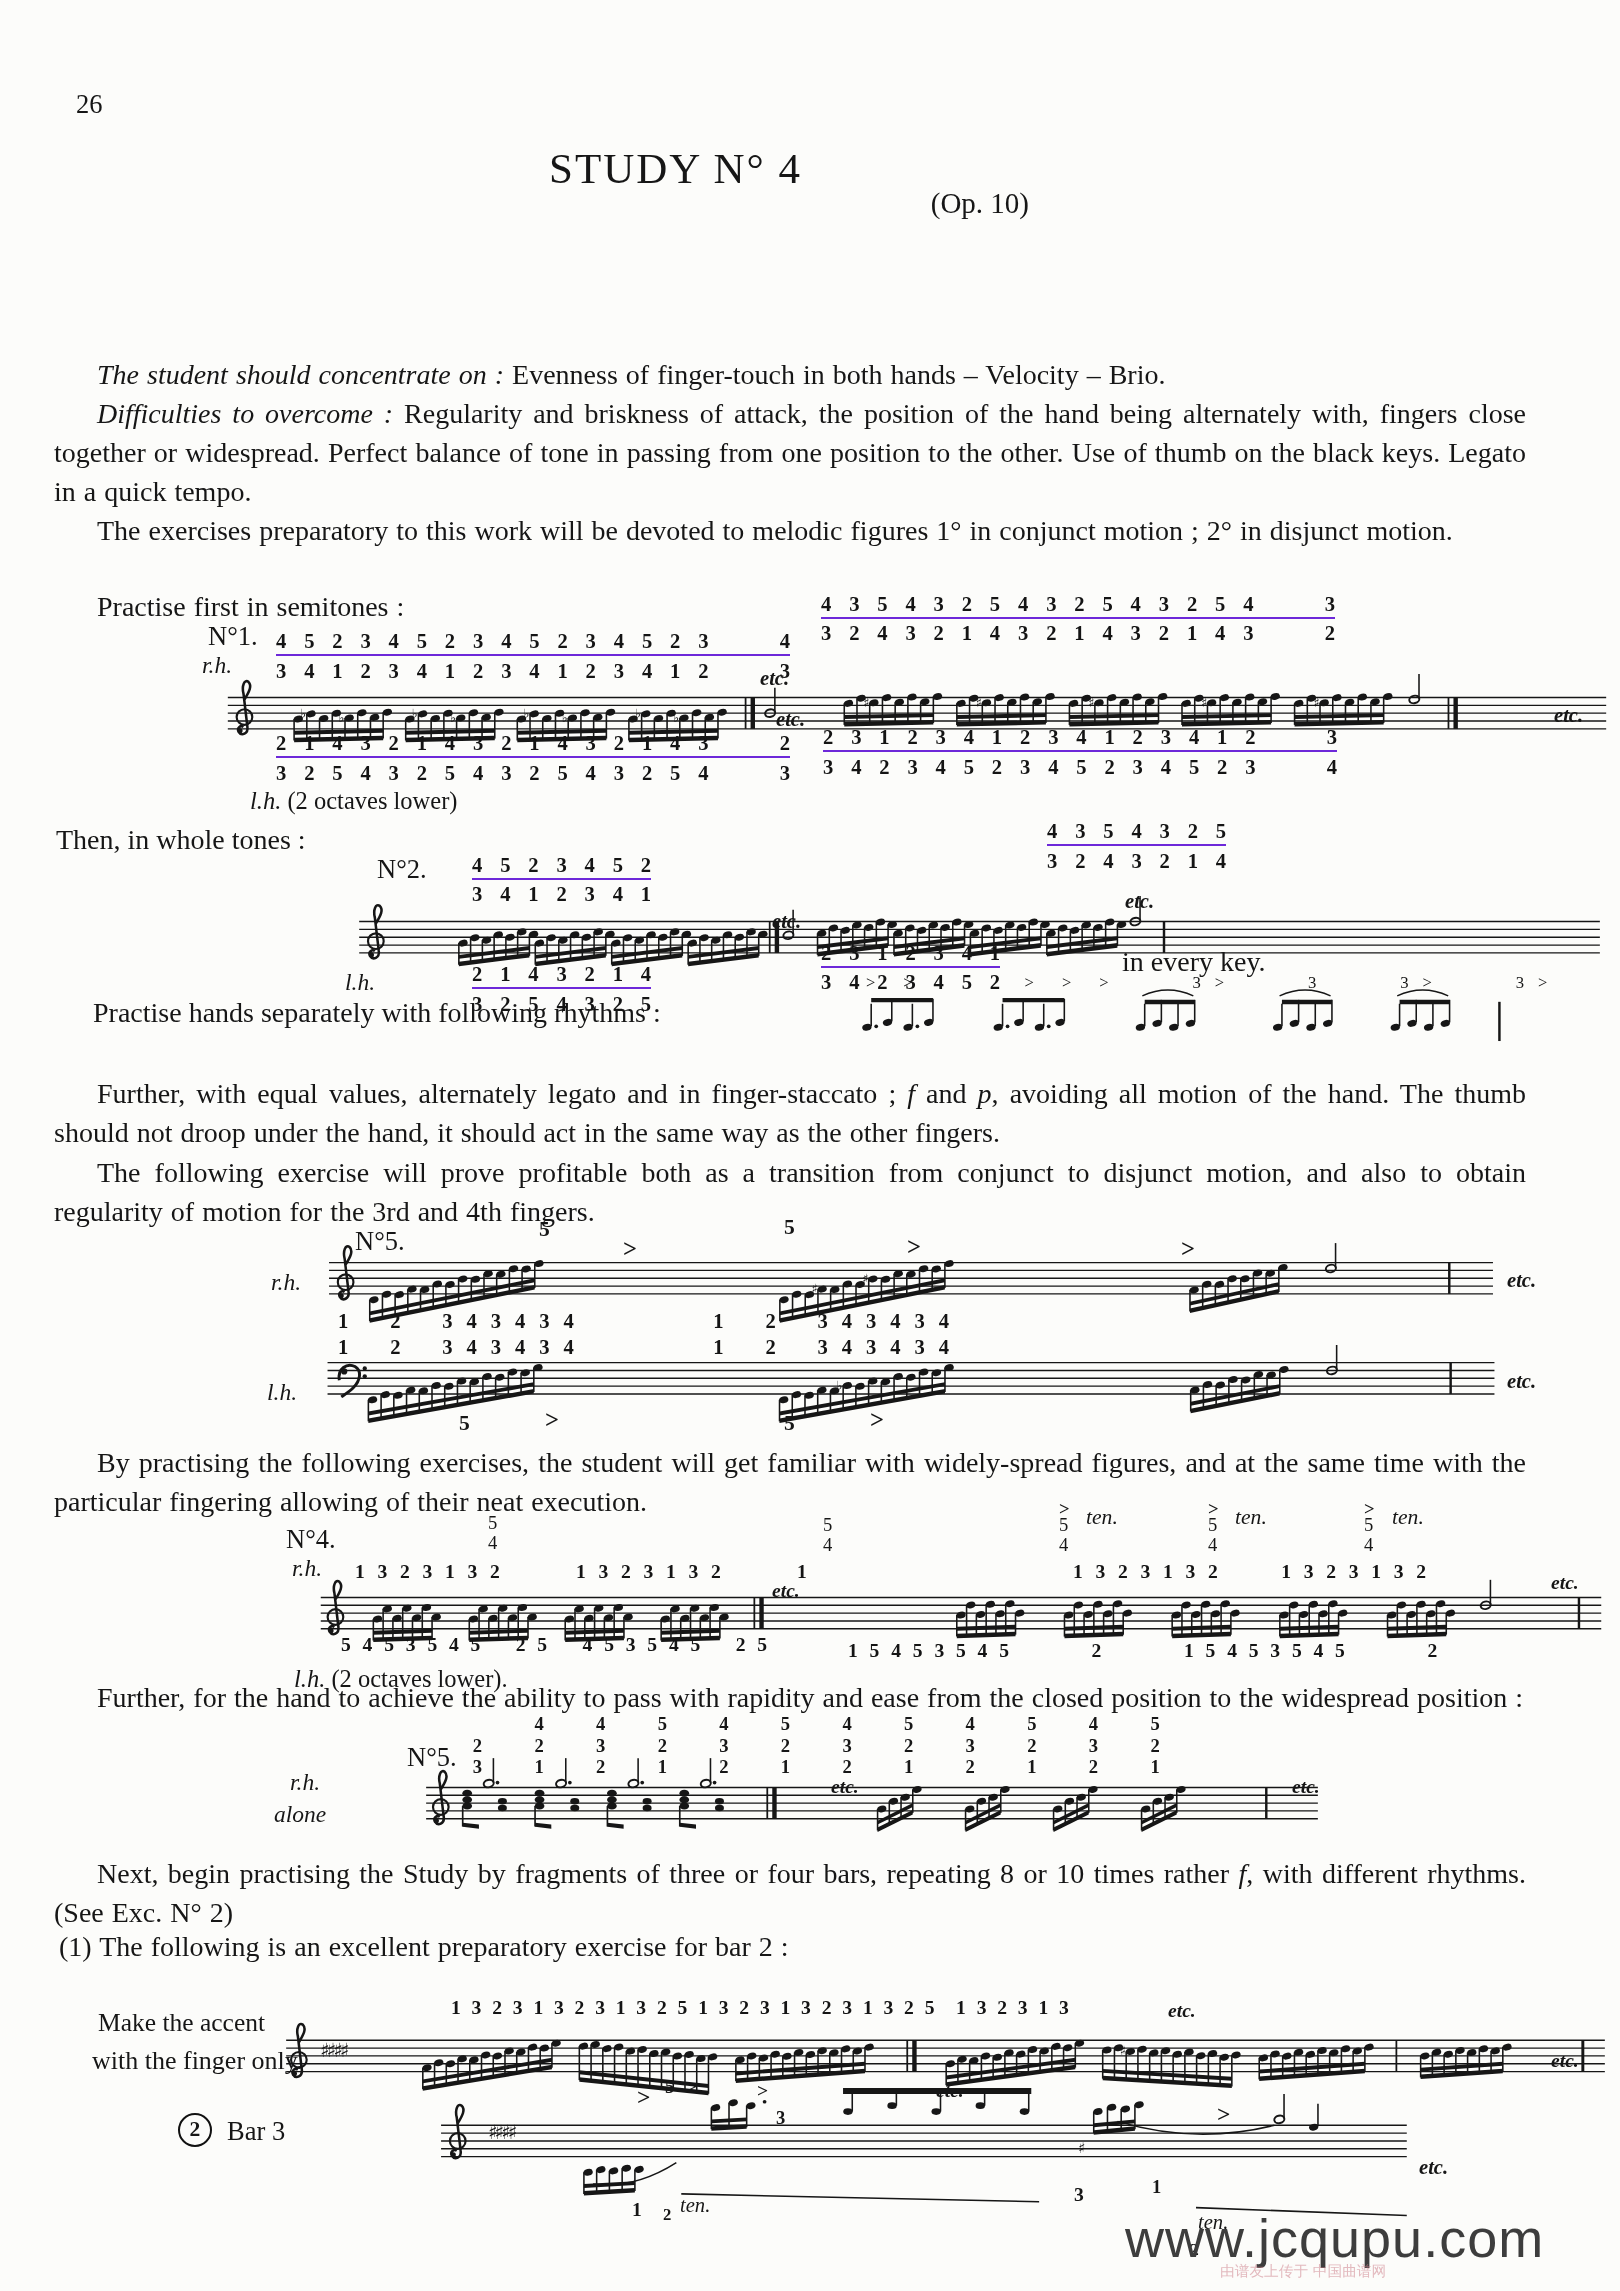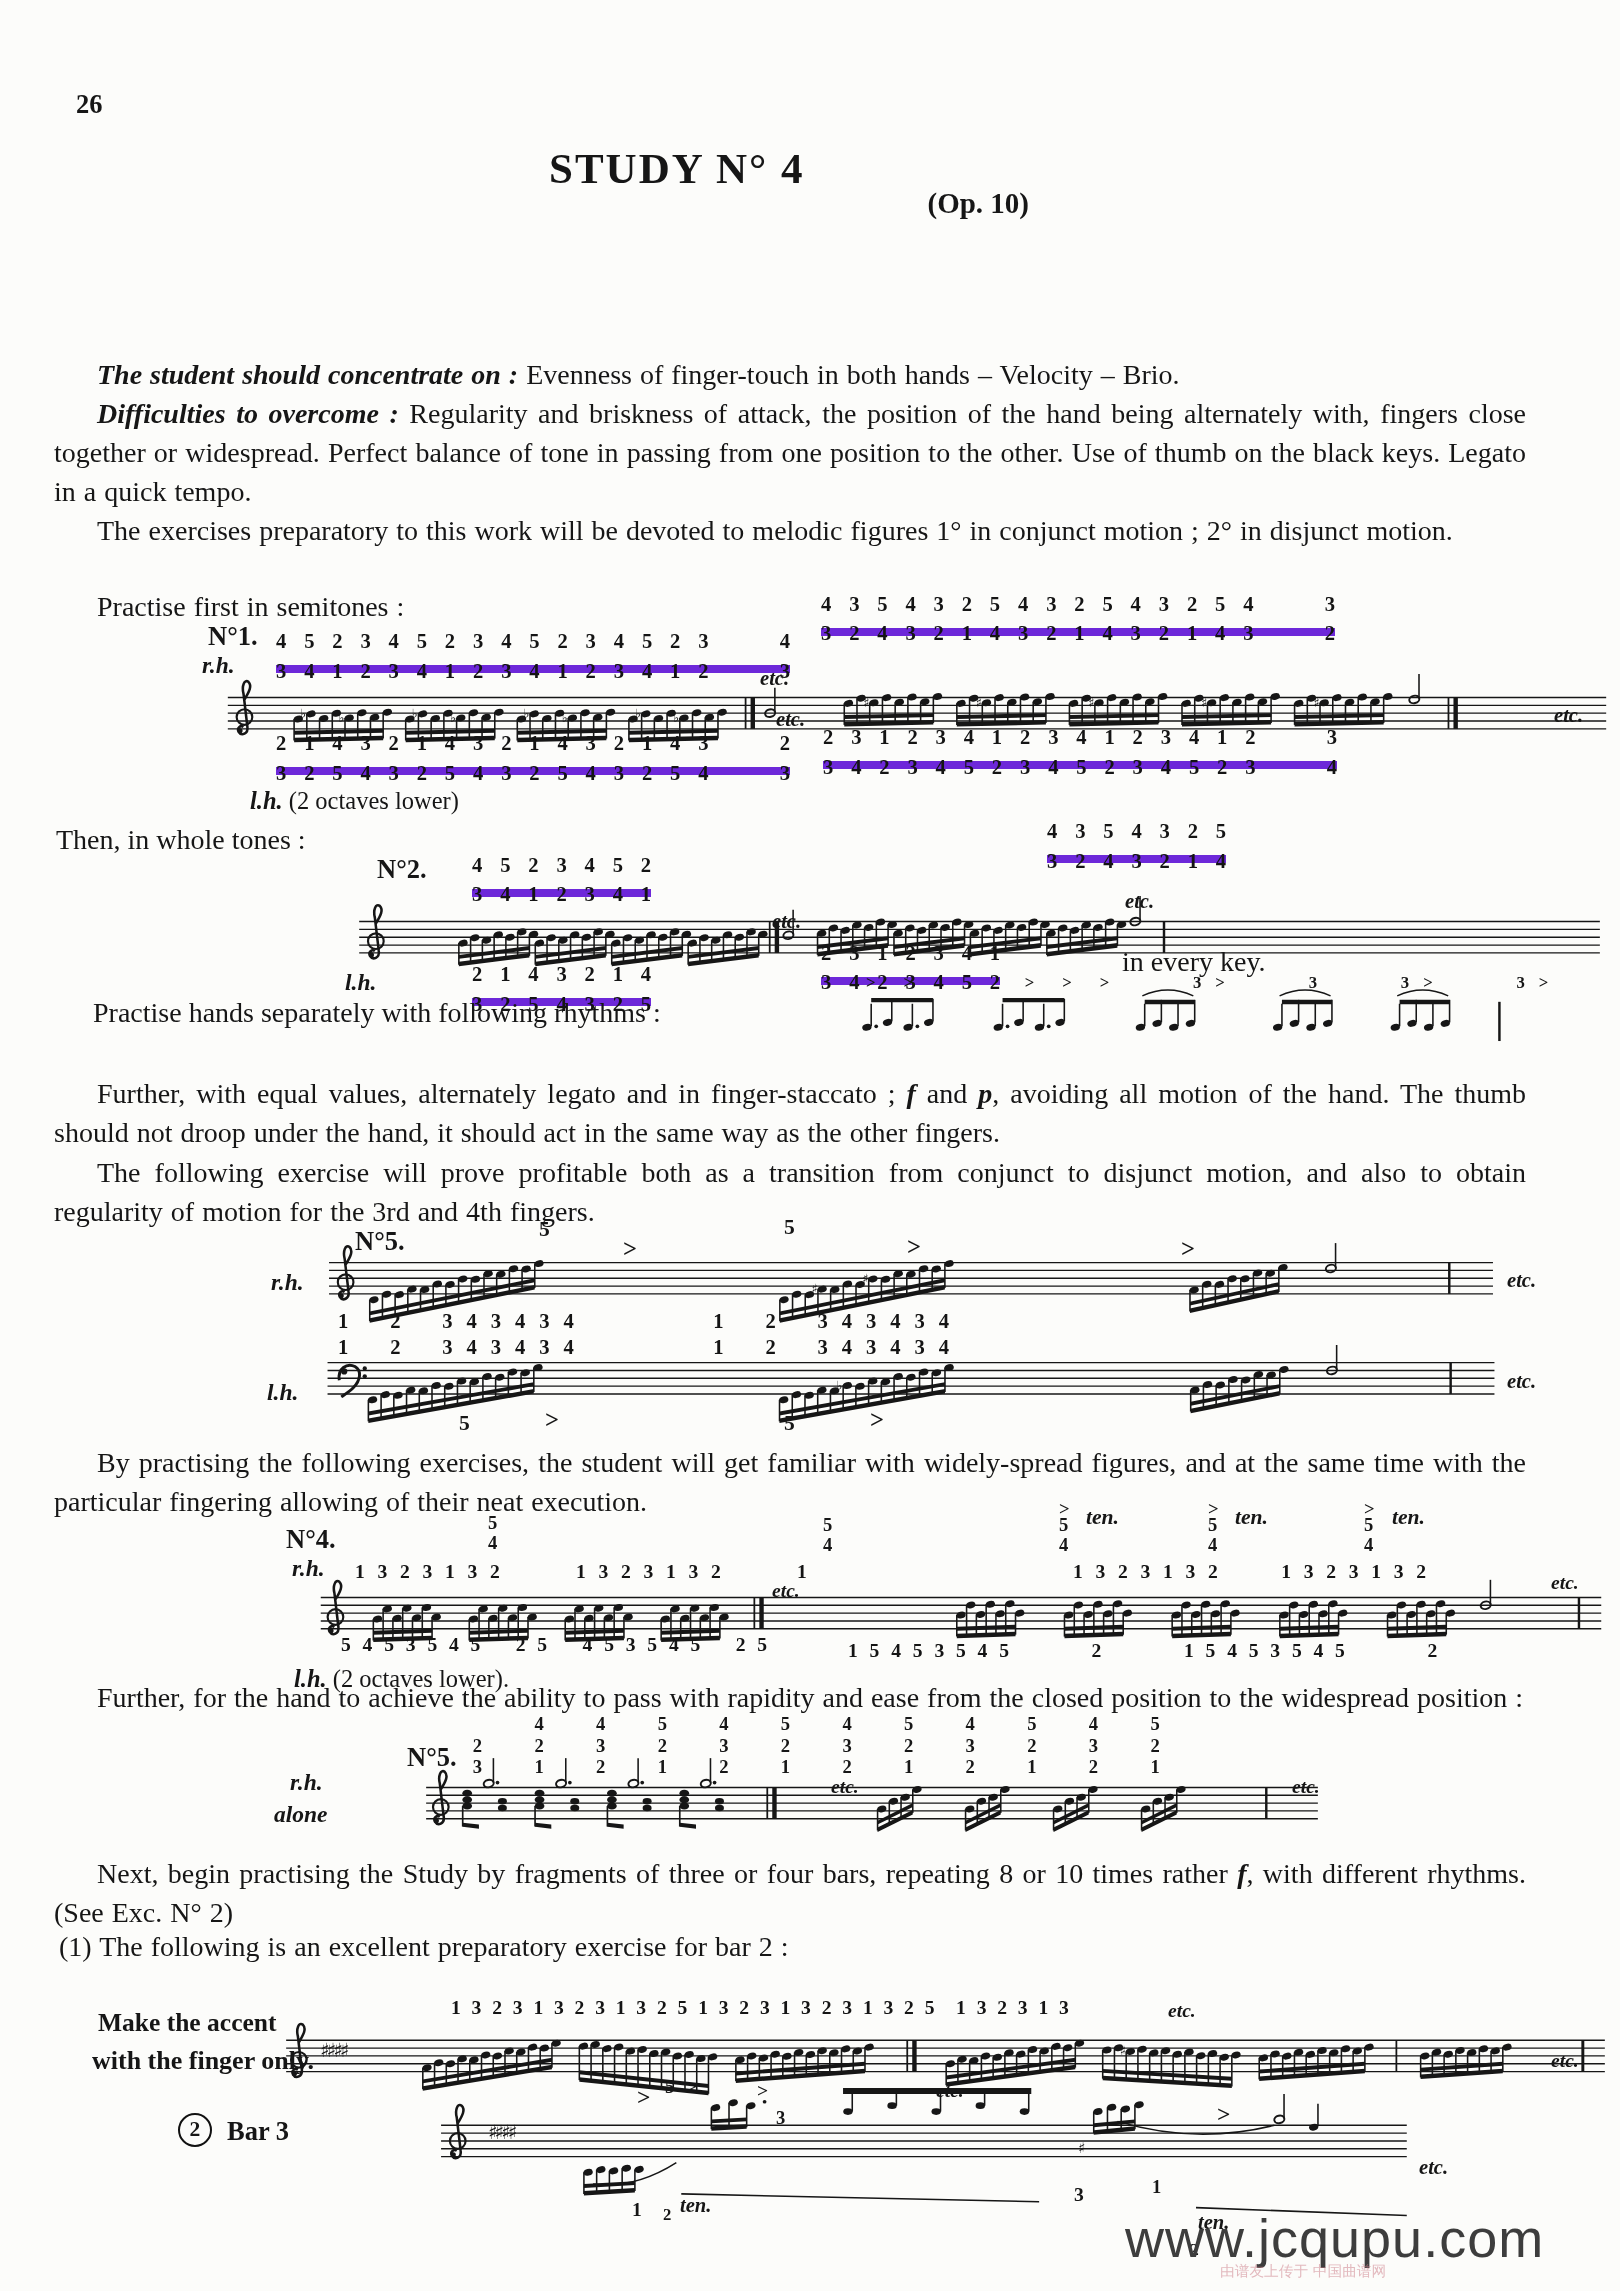--- a/index.html
+++ b/index.html
@@ -1,24 +1,24 @@
 <!DOCTYPE html>
 <html><head>
 <meta charset="utf-8">
 <style>
   html,body{margin:0;padding:0;background:#e8e8e8}
   .page{position:relative;width:1620px;height:2292px;background:#fcfcfa;overflow:hidden;
         font-family:"Liberation Serif",serif;color:#161616}
   .t{position:absolute;font-family:"Liberation Serif",serif;color:#161616;white-space:pre;line-height:1.1}
-  .b{font-weight:bold}.i{font-style:italic}
+  .b{font-weight:normal}.i{font-style:italic}
   .p{position:absolute;left:54px;width:1472px;text-align:justify;text-indent:43px;
      font-size:28px;line-height:39px;word-spacing:1px}
   .f{position:absolute;font-family:"Liberation Serif",serif;font-weight:bold;font-size:20.6px;
      white-space:pre;word-spacing:12.7px;color:#141414;line-height:1.05}
-  .f.u{border-bottom:8px solid #6d28d9;padding-bottom:12px}
+  .f.u{border-bottom:2px solid #6d28d9;padding-bottom:1px}
   .etc{position:absolute;font-style:italic;font-weight:bold;font-size:20.6px;white-space:pre}
   .mk{position:absolute;font-weight:bold;font-size:21.6px;white-space:pre}
   .ms{position:absolute}
   .col{display:inline-block;vertical-align:bottom;width:43px;margin-right:18.6px;text-align:center;
        font-weight:bold;font-size:18.6px;line-height:21.6px;white-space:pre-line;font-family:"Liberation Serif",serif}
   .circle{position:absolute;width:30px;height:30px;border:2.5px solid #111;border-radius:50%;
           text-align:center;line-height:28px;font-weight:bold;font-size:21.6px}
   .ks{position:absolute;font-family:"DejaVu Sans",sans-serif;font-weight:bold;font-size:19.6px;letter-spacing:-2.9px}
   .wm{position:absolute;font-family:"Liberation Sans",sans-serif;color:#3d3d3d;font-size:54px;letter-spacing:1px}
   .wm2{position:absolute;font-family:"DejaVu Sans",sans-serif;color:rgba(205,130,140,.55);font-size:14.7px}

